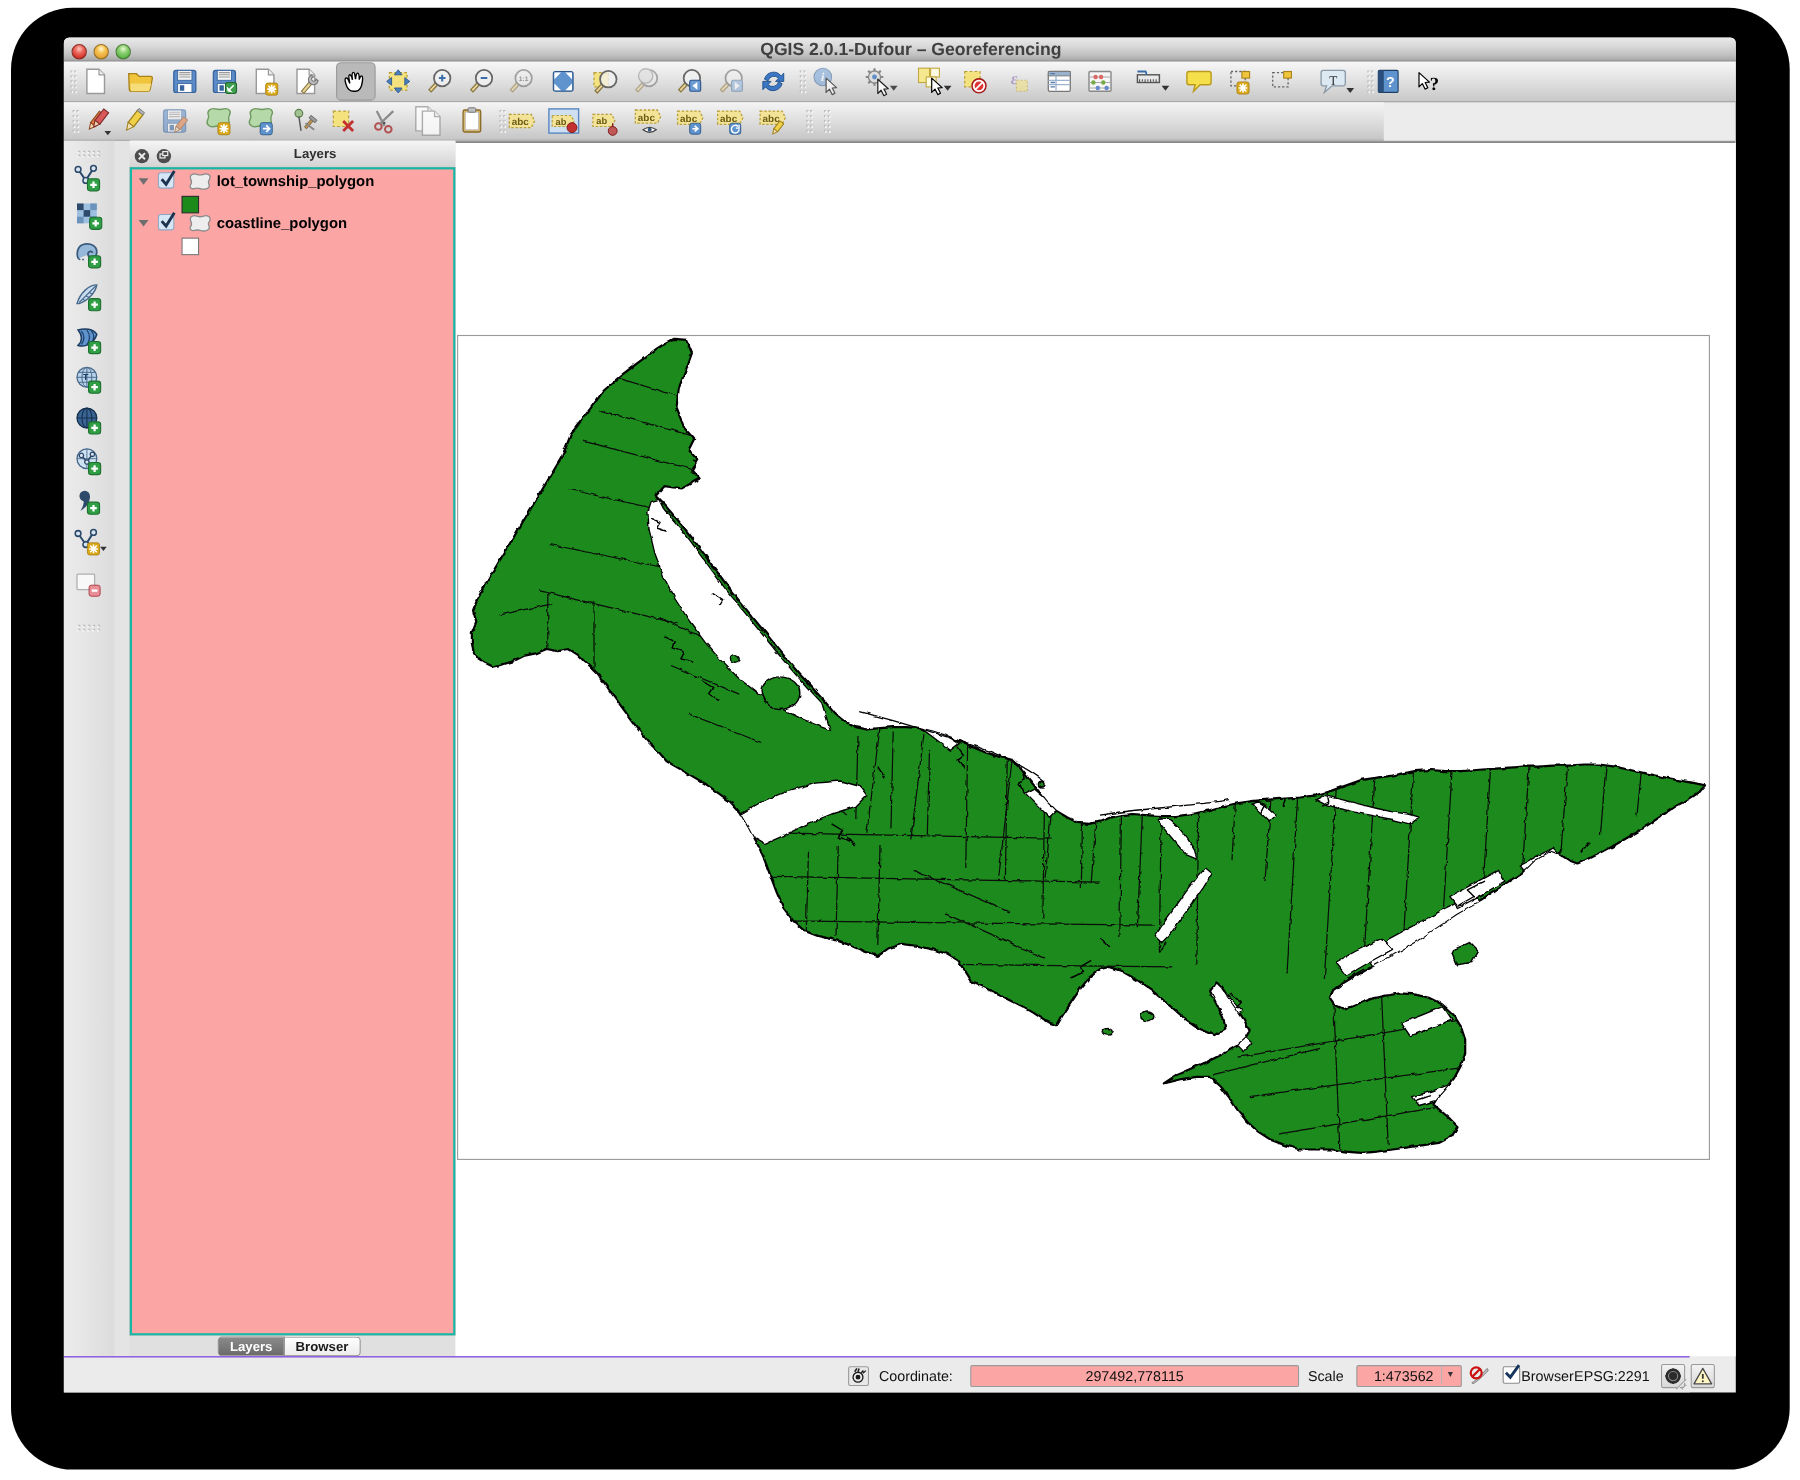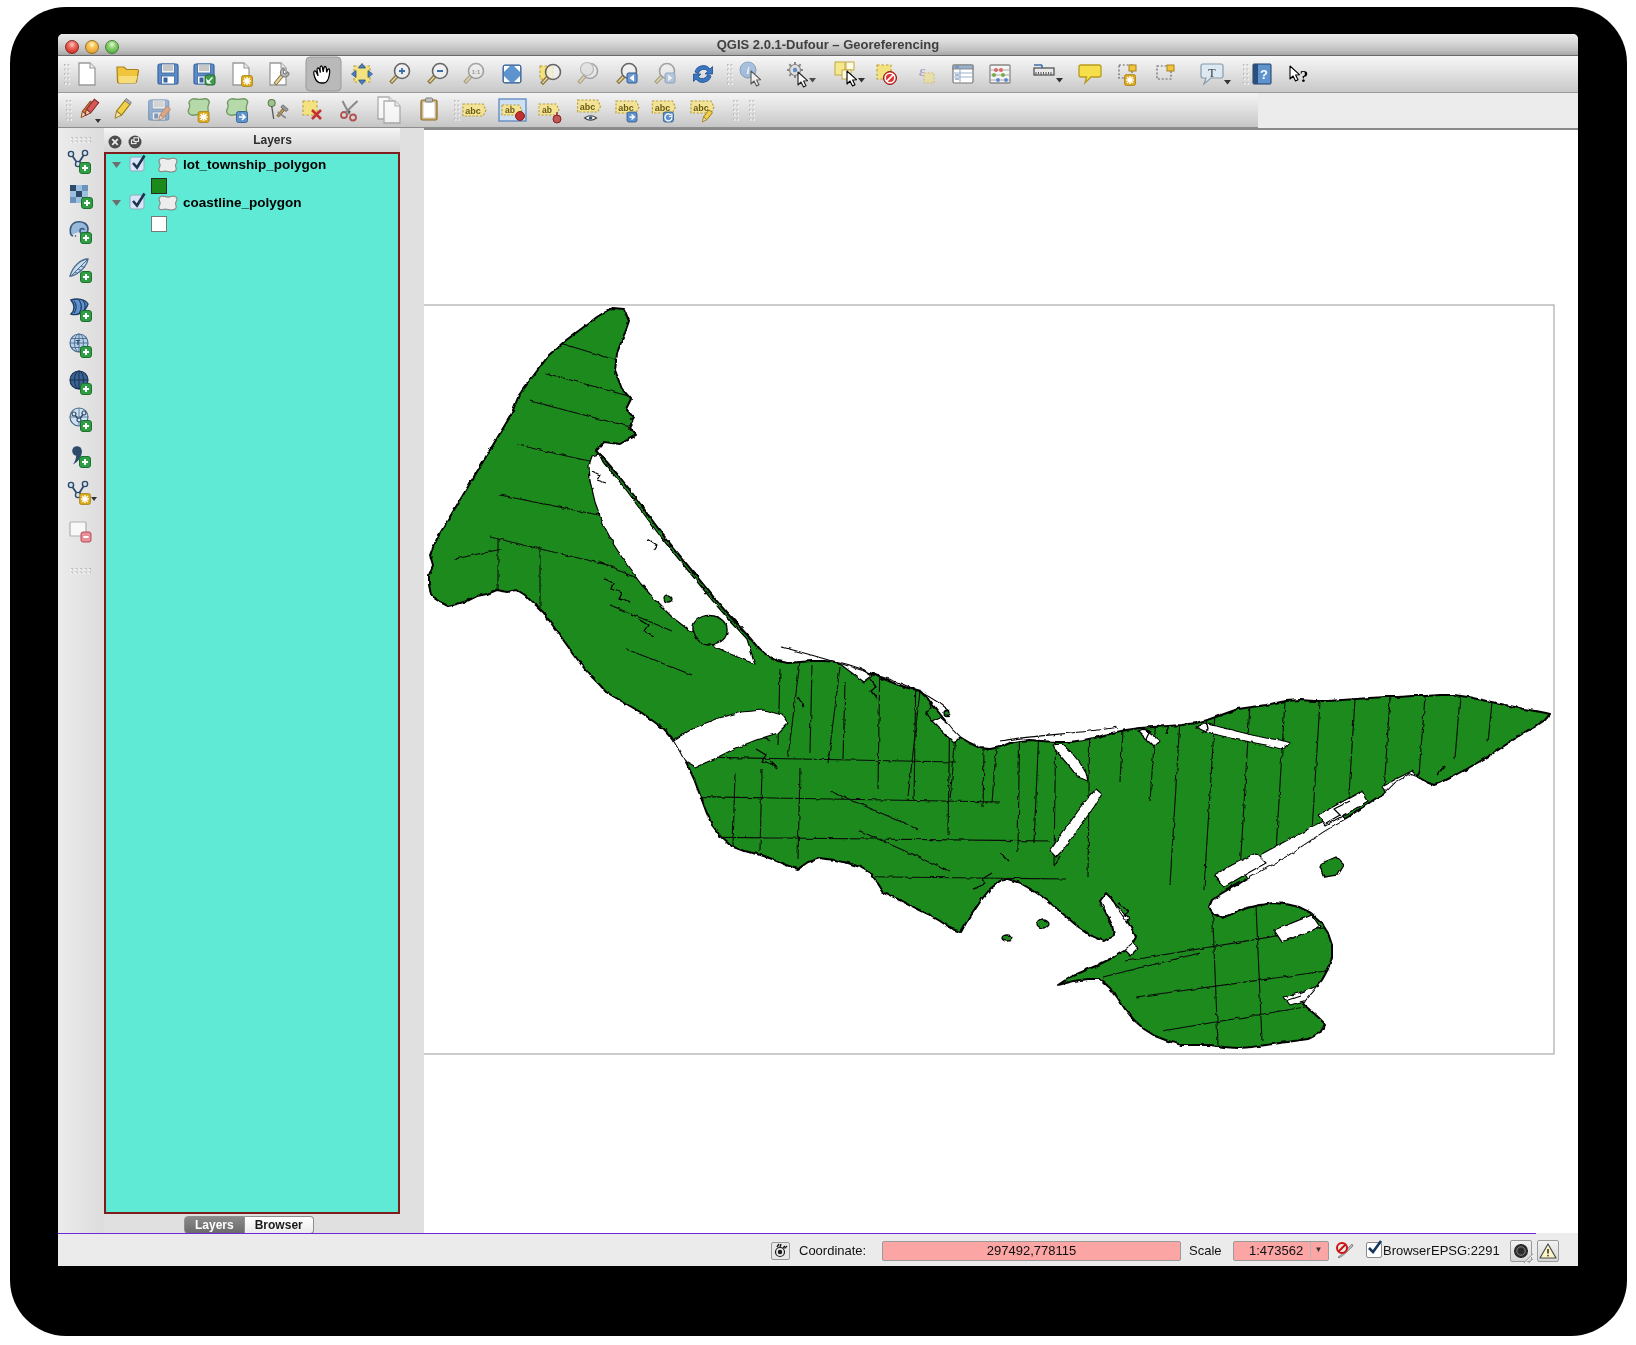--- a/index.html
+++ b/index.html
@@ -6,33 +6,33 @@
   font-family:"Liberation Sans",sans-serif;}
 #shadow{position:absolute;left:10px;top:7px;width:1617px;height:1329px;background:#000;border-radius:56px;}
 #win{position:absolute;left:58px;top:34px;width:1520px;height:1232px;background:#ececec;
   border-radius:5px 5px 0 0;overflow:hidden;}
 #titlebar{position:absolute;left:0;top:0;width:1520px;height:21px;
   background:linear-gradient(#eaeaea,#d8d8d8 40%,#bfbfbf 78%,#a7a7a7);border-bottom:1px solid #6a6a6a;}
 .tl{position:absolute;top:6px;width:12px;height:12px;border-radius:50%;}
 #tl-r{left:7px;background:radial-gradient(circle at 50% 30%,#f9b4ac 8%,#ec6b60 35%,#d93a30 70%,#a8201a);border:1px solid #8e2a22;}
 #tl-y{left:27px;background:radial-gradient(circle at 50% 30%,#fcedbc 8%,#f6c351 35%,#e9a93c 70%,#b7791f);border:1px solid #9a7120;}
 #tl-g{left:47px;background:radial-gradient(circle at 50% 30%,#d6f0c0 8%,#8fd275 35%,#62b94e 70%,#3f8d2e);border:1px solid #4a7f35;}
-#title{position:absolute;left:0;right:0;top:3px;text-align:center;font-size:13px;font-weight:bold;color:#404040;margin-left:20px;}
+#title{position:absolute;left:0;right:0;top:3px;text-align:center;font-size:16px;font-weight:bold;color:#404040;margin-left:20px;}
 #tb1{position:absolute;left:0;top:22px;width:1520px;height:36px;
   background:linear-gradient(#f7f7f7,#dedede 55%,#c8c8c8);border-bottom:1px solid #9b9b9b;}
 #tb2{position:absolute;left:0;top:59px;width:1200px;height:34px;
   background:linear-gradient(#f4f4f4,#dcdcdc 55%,#c6c6c6);border-bottom:1px solid #8d8d8d;}
 #main{position:absolute;left:0;top:94px;width:1520px;height:1105px;background:#e4e4e4;}
 #leftbar{position:absolute;left:0;top:0;width:46px;height:1105px;
   background:linear-gradient(90deg,#ececec,#dcdcdc);}
-#dock{position:absolute;left:46px;top:0;width:296px;height:1105px;background:#e0e0e0;padding-left:24px;}
+#dock{position:absolute;left:60px;top:0;width:296px;height:1105px;background:#e0e0e0;}
 #dockhead{position:absolute;left:0;top:0;width:296px;height:24px;
   background:linear-gradient(#f5f5f5,#d3d3d3);border-bottom:1px solid #b8b8b8;}
 #docktitle{position:absolute;left:41px;right:0;top:5px;text-align:center;font-size:12px;font-weight:bold;color:#2e2e2e;}
-#tree{position:absolute;left:0px;top:24px;width:292px;height:1058px;background:#5eead4;border:2px solid #7f1d1d;}
+#tree{position:absolute;left:0px;top:24px;width:292px;height:1058px;background:#fca5a5;border:2px solid #14b8a6;}
 #tabs{position:absolute;left:80px;top:1087px;height:16px;}
 .tab{display:inline-block;height:14px;padding:1px 10px 1px 10px;font-size:12px;border:1px solid #8f8f8f;}
 #tab1{background:linear-gradient(#8a8a8a,#6b6b6b);color:#fff;border-radius:4px 0 0 4px;font-weight:bold;}
 #tab2{background:linear-gradient(#ffffff,#ececec);color:#1a1a1a;border-radius:0 4px 4px 0;border-left:none;font-weight:bold;}
 #canvas{position:absolute;left:342px;top:0;width:1178px;height:1105px;background:#fff;border-top:1px solid #8a8a8a;box-sizing:border-box;}
 #status{position:absolute;left:0;top:1199px;width:1478px;height:33px;background:#ebebeb;border-top:1px solid #6d28d9;box-sizing:border-box;font-size:13px;color:#111;}
 .fld{position:absolute;background:#fca5a5;border:1px solid #9a9a9a;border-radius:2px;}
 </style>
 </head>
 <body>

